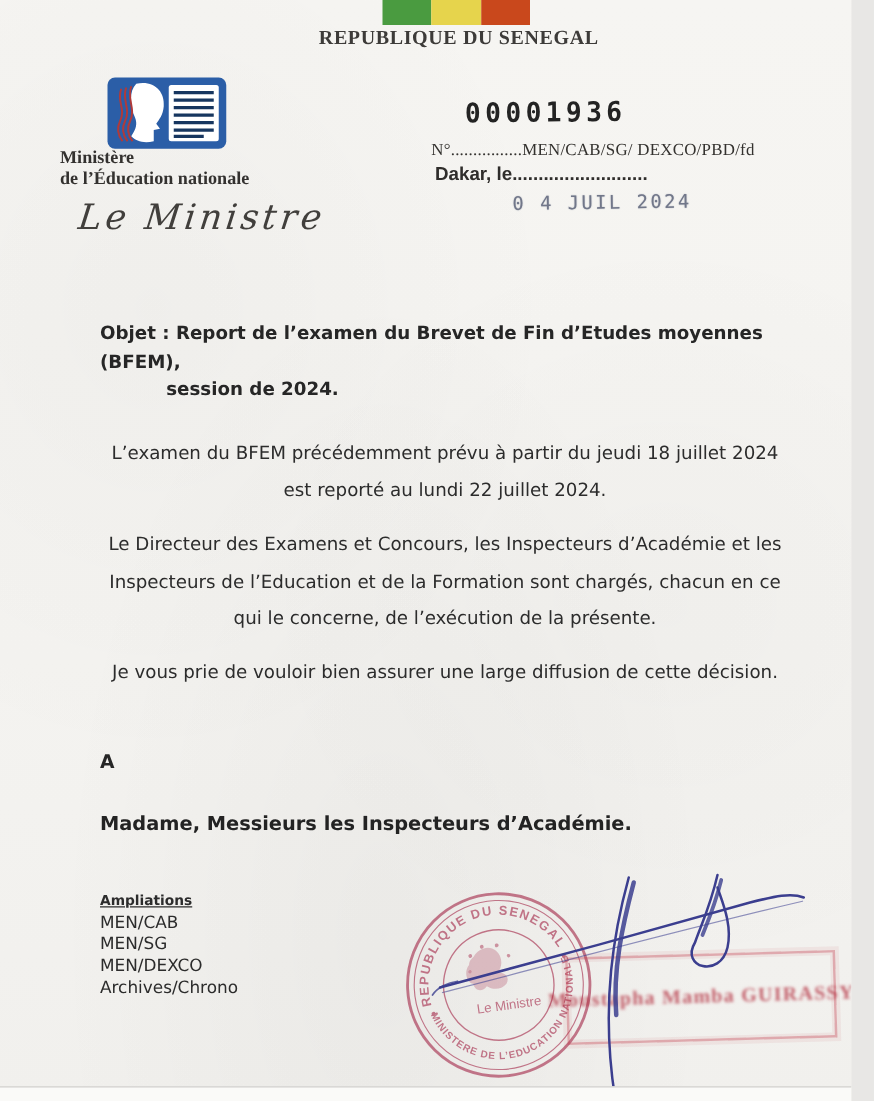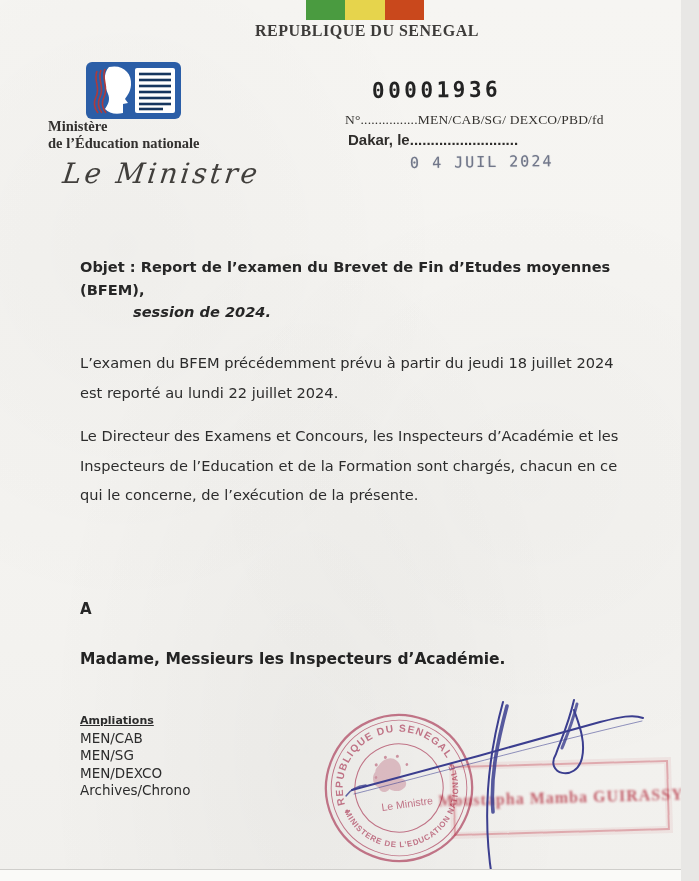--- a/index.html
+++ b/index.html
@@ -44,22 +44,22 @@
     font-size:13.5px;color:#34322f;letter-spacing:.2px;}
   .placeline{left:348px;top:131px;font-family:Liberation Sans, sans-serif;
     font-weight:bold;font-size:15px;color:#2f2d2b;}
   .datestamp{left:410px;top:153px;font-family:"DejaVu Sans Mono",monospace;
     font-size:15px;letter-spacing:2px;opacity:.85;transform:rotate(-.8deg);
     text-shadow:0 0 1px rgba(90,100,125,.6);}
 
   
   .bodyblock{left:80px;top:256px;width:552px;font-size:14.6px;color:#2c2c2c;}
   .objet{margin:0 0 24px 0;font-weight:bold;line-height:1.55;color:#262626;}
-  .objet .l2{display:block;padding-left:53px;font-style:italic;}
-  .bodyblock p.para{margin:0 0 13px 0;line-height:2.05;}
+  .objet .l2{display:block;padding-left:53px;}
+  .bodyblock p.para{margin:0 0 13px 0;line-height:2.05;text-align:center;}
 
   
   .addr-a{left:80px;top:600px;font-weight:bold;font-size:15px;color:#262626;}
   .addr-line{left:80px;top:650px;font-weight:bold;font-size:15.5px;color:#232323;}
 
   
   .ampl{left:80px;top:714px;font-size:13.5px;line-height:1.28;color:#2c2c2c;}
   .ampl .title{font-weight:bold;text-decoration:underline;font-size:11px;
     margin-bottom:2px;}
 
@@ -124,20 +124,21 @@
 
   <div class="abs serial">00001936</div>
   <div class="abs refline">N°................MEN/CAB/SG/ DEXCO/PBD/fd</div>
   <div class="abs placeline">Dakar, le..........................</div>
   <div class="abs datestamp" style="color: rgb(91, 98, 120);">0 4  JUIL  2024</div>
 
   <div class="abs bodyblock">
     <p class="objet"><span class="u">Objet</span><span> : </span><span>Report de l’examen du Brevet  de Fin d’Etudes moyennes (BFEM),</span><span class="l2">session de 2024.</span></p>
     <p class="para">L’examen du BFEM précédemment prévu à partir du jeudi 18 juillet 2024 est reporté au lundi 22 juillet 2024.</p>
     <p class="para">Le Directeur des Examens et Concours, les Inspecteurs d’Académie et les Inspecteurs de l’Education et de la Formation sont chargés, chacun en ce qui le concerne, de l’exécution de la présente.</p>
+    <p class="para">Je vous prie de vouloir bien assurer une large diffusion de cette décision.</p>
   </div>
 
   <div class="abs addr-a">A</div>
   <div class="abs addr-line">Madame, Messieurs les Inspecteurs d’Académie.</div>
 
   <div class="abs ampl">
     <div class="title">Ampliations</div>
     <div>MEN/CAB</div>
     <div>MEN/SG</div>
     <div>MEN/DEXCO</div>

